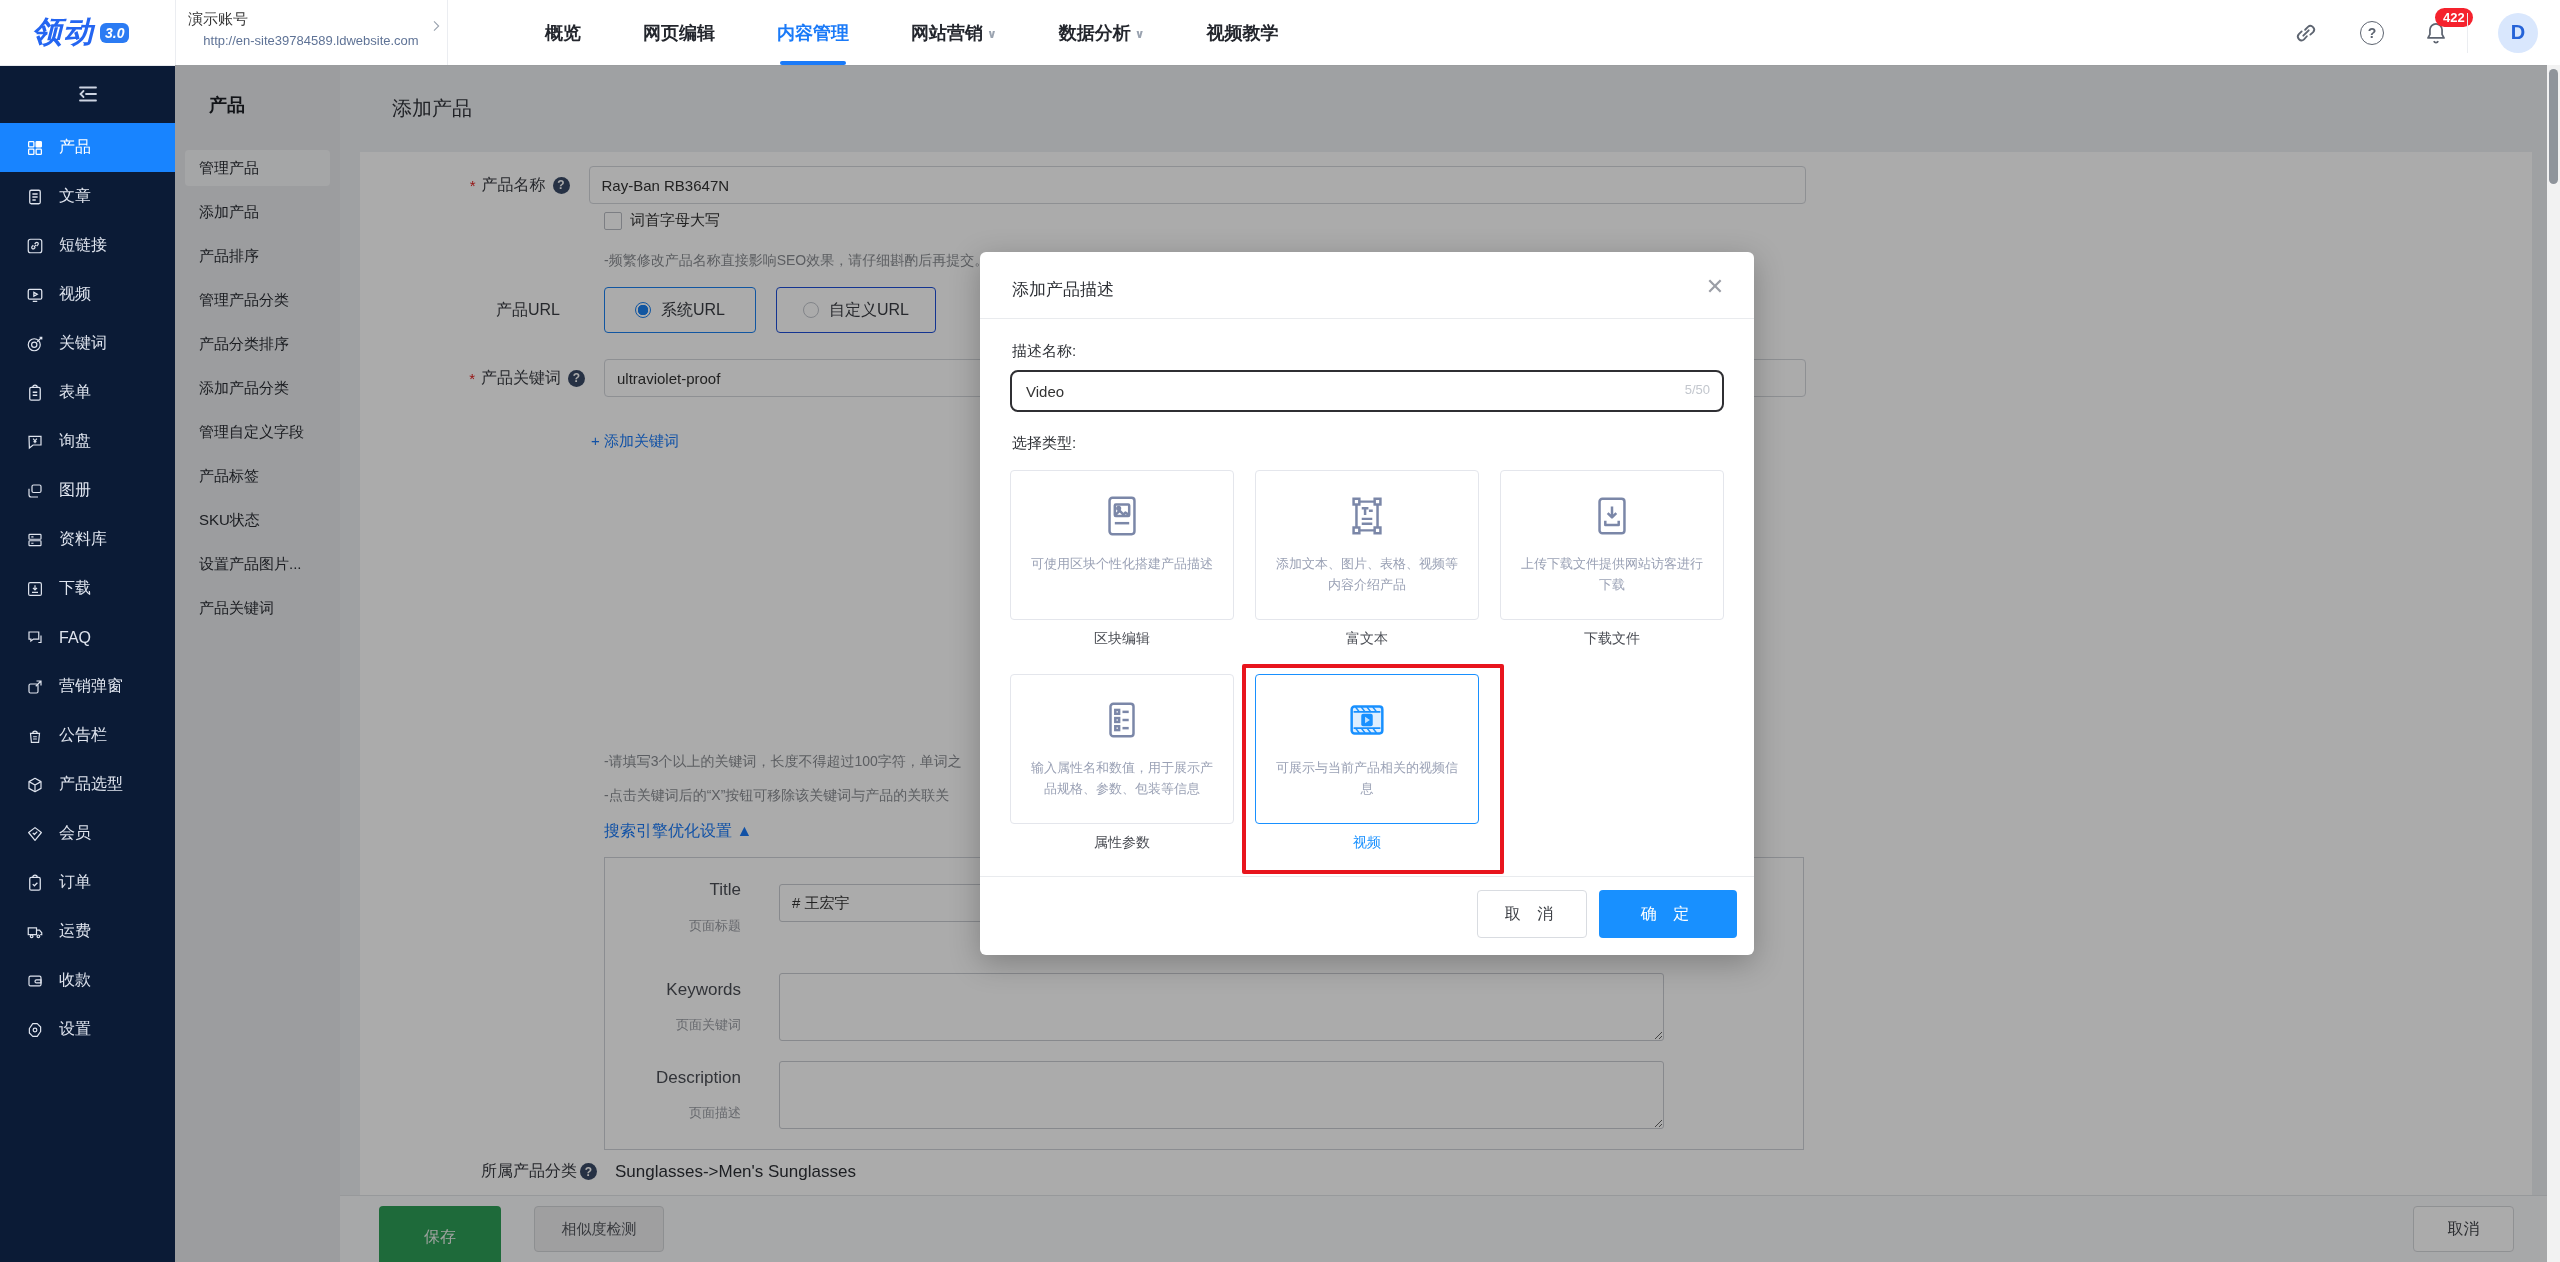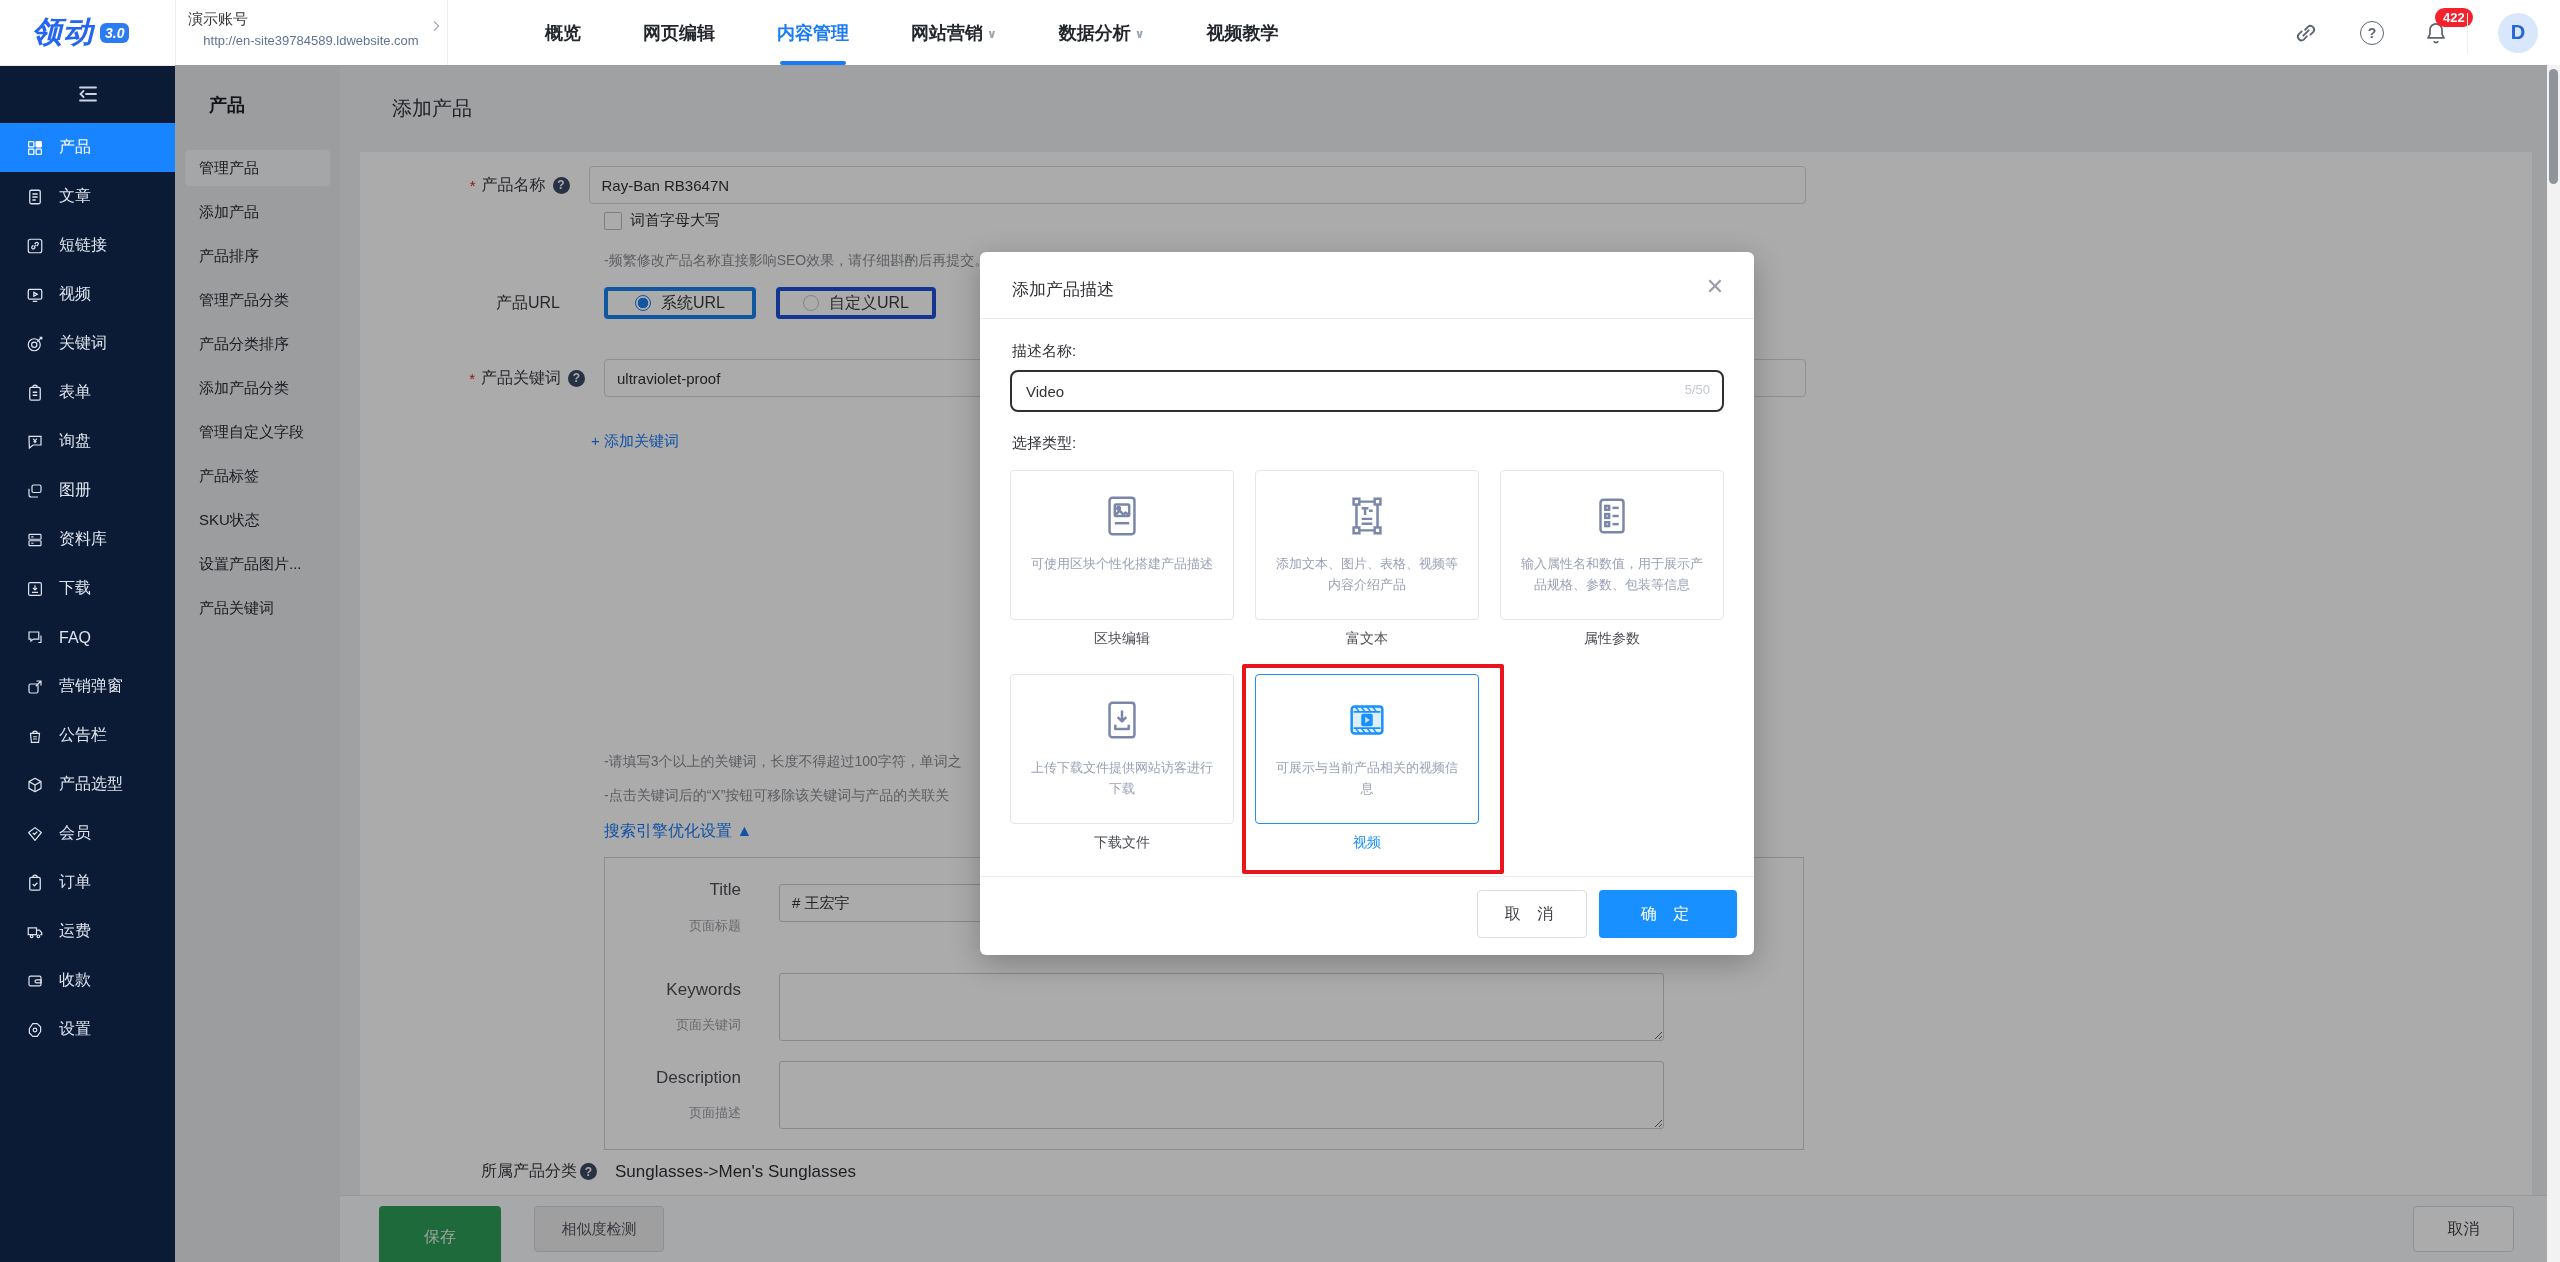--- a/index.html
+++ b/index.html
@@ -47,21 +47,21 @@
   .panel{position:absolute;left:20px;top:87px;right:28px;height:1043px;background:#fff;}
   .frow{position:absolute;display:flex;align-items:center;}
   .flabel{width:245px;text-align:right;font-size:16px;color:#3a3d43;display:flex;align-items:center;justify-content:flex-end;gap:4px;}
   .req{color:#e02020;font-size:15px;margin-right:2px;}
   .qmark{width:17px;height:17px;border-radius:50%;background:#3a4a66;color:#fff;font-size:12px;font-weight:bold;display:inline-flex;align-items:center;justify-content:center;margin-left:3px;}
   .qmark::after{content:"?";}
   .tinput{height:38px;border:1px solid #d4d7dc;border-radius:4px;font-size:15px;color:#333;padding:0 12px;box-sizing:border-box;background:#fff;font-family:inherit;}
   .chkrow{position:absolute;display:flex;align-items:center;gap:8px;font-size:15px;color:#333;}
   .chkbox{width:16px;height:16px;border:1px solid #b9bdc4;border-radius:2px;background:#fff;}
   .hint{position:absolute;font-size:14px;color:#8a8d92;}
-  .radio-card{height:32px;border:4px solid #1d4ed8;border-radius:4px;display:flex;align-items:center;justify-content:center;gap:10px;font-size:16px;color:#3a3d43;box-sizing:border-box;cursor:pointer;background:#fff;}
+  .radio-card{height:46px;border:1px solid #1d4ed8;border-radius:4px;display:flex;align-items:center;justify-content:center;gap:10px;font-size:16px;color:#3a3d43;box-sizing:border-box;cursor:pointer;background:#fff;}
   .radio-card.sel{border-color:#1a80f0;}
   .rdot{width:16px;height:16px;border-radius:50%;border:1.5px solid #c2c6cd;box-sizing:border-box;background:#fff;}
   .radio-card.sel .rdot{border-color:#1a80f0;background:radial-gradient(circle,#1a80f0 0 5px,#fff 5.5px);}
   .blue-link{color:#1a7af8;font-size:15px;cursor:pointer;}
   .seo-panel{position:absolute;left:264px;top:792px;width:1200px;height:293px;border:1px solid #cfd2d8;box-sizing:border-box;}
   .seo-label{position:absolute;text-align:right;width:136px;font-size:17px;color:#4b4e55;}
   .seo-sub{position:absolute;text-align:right;width:136px;font-size:13px;color:#9a9da4;}
   .seo-panel input,.seo-panel textarea{position:absolute;left:174px;width:885px;border:1px solid #c9ccd2;border-radius:3px;background:#fff;font-size:15px;color:#333;padding:6px 12px;box-sizing:border-box;font-family:inherit;}
   .seo-panel textarea{resize:both;height:68px;}
   .cat-row{position:absolute;left:0;top:1096px;display:flex;align-items:center;}
@@ -457,47 +457,47 @@
               <rect x="32" y="36" width="6" height="6" fill="#fff"></rect>
               <path d="M18.5 16h7M22 16v7M26 18.5h4M18.5 27h11M18.5 32h11"></path>
           </svg>
           <div class="tcard-desc">添加文本、图片、表格、视频等内容介绍产品</div>
         </div>
         <div class="card-label">富文本</div>
       </div>
 
       <div class="card-cell">
         <div class="tcard">
+          <svg width="46" height="46" viewBox="0 0 48 48" fill="none" stroke="#7b87a8" stroke-width="2.6" stroke-linejoin="round">
+            <rect x="11" y="6" width="26" height="36" rx="3"></rect>
+              <path d="M24 14v11M19.5 21l4.5 4.5 4.5-4.5"></path>
+              <path d="M17 29v4.5h14V29"></path>
+          </svg>
+          <div class="tcard-desc">上传下载文件提供网站访客进行下载</div>
+        </div>
+        <div class="card-label">下载文件</div>
+      </div>
+
+      <div class="card-cell">
+        <div class="tcard">
           <svg width="46" height="46" viewBox="0 0 48 48" fill="none" stroke="#7b87a8" stroke-width="2.6">
             <rect x="12" y="7" width="24" height="34" rx="3"></rect>
               <rect x="17" y="13.5" width="4" height="4"></rect>
               <path d="M24.5 15.5H31"></path>
               <rect x="17" y="22" width="4" height="4"></rect>
               <path d="M24.5 24H31"></path>
               <rect x="17" y="30.5" width="4" height="4"></rect>
               <path d="M24.5 32.5H31"></path>
           </svg>
           <div class="tcard-desc">输入属性名和数值，用于展示产品规格、参数、包装等信息</div>
         </div>
         <div class="card-label">属性参数</div>
       </div>
 
       <div class="card-cell">
-        <div class="tcard">
-          <svg width="46" height="46" viewBox="0 0 48 48" fill="none" stroke="#7b87a8" stroke-width="2.6" stroke-linejoin="round">
-            <rect x="11" y="6" width="26" height="36" rx="3"></rect>
-              <path d="M24 14v11M19.5 21l4.5 4.5 4.5-4.5"></path>
-              <path d="M17 29v4.5h14V29"></path>
-          </svg>
-          <div class="tcard-desc">上传下载文件提供网站访客进行下载</div>
-        </div>
-        <div class="card-label">下载文件</div>
-      </div>
-
-      <div class="card-cell">
         <div class="tcard sel">
           <svg width="46" height="46" viewBox="0 0 48 48" fill="none" stroke="#1890ff" stroke-width="2.6">
             <rect x="8" y="10" width="32" height="28" rx="3" fill="#ddeeff"></rect>
               <path d="M10 15.5h28M10 32.5h28" stroke-width="2"></path>
               <path d="M12 10.5l4 5M18 10.5l4 5M24 10.5l4 5M30 10.5l4 5M12 32.5l4 5M18 32.5l4 5M24 32.5l4 5M30 32.5l4 5" stroke-width="1.6"></path>
               <rect x="18" y="17.5" width="12" height="13" rx="2" fill="#1890ff" stroke="none"></rect>
               <path d="M22 20.5l5 3.5-5 3.5z" fill="#bfe0ff" stroke="none"></path>
           </svg>
           <div class="tcard-desc">可展示与当前产品相关的视频信息</div>
         </div>

